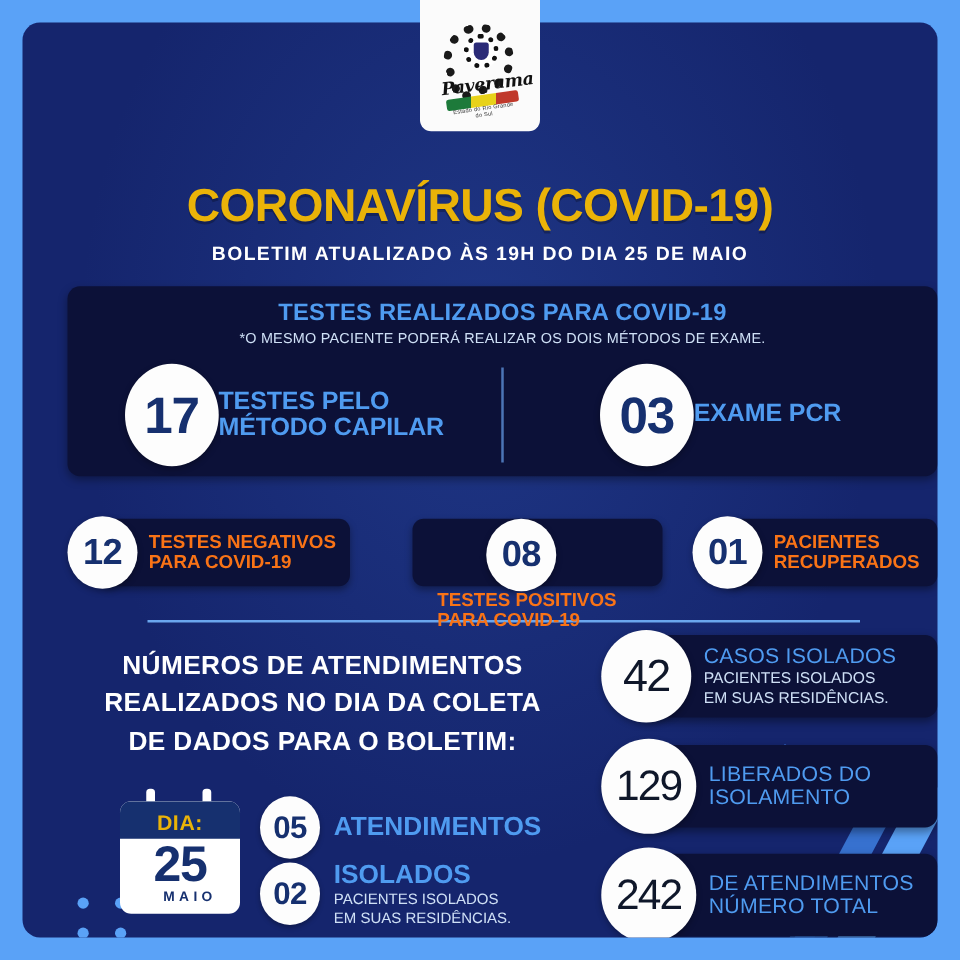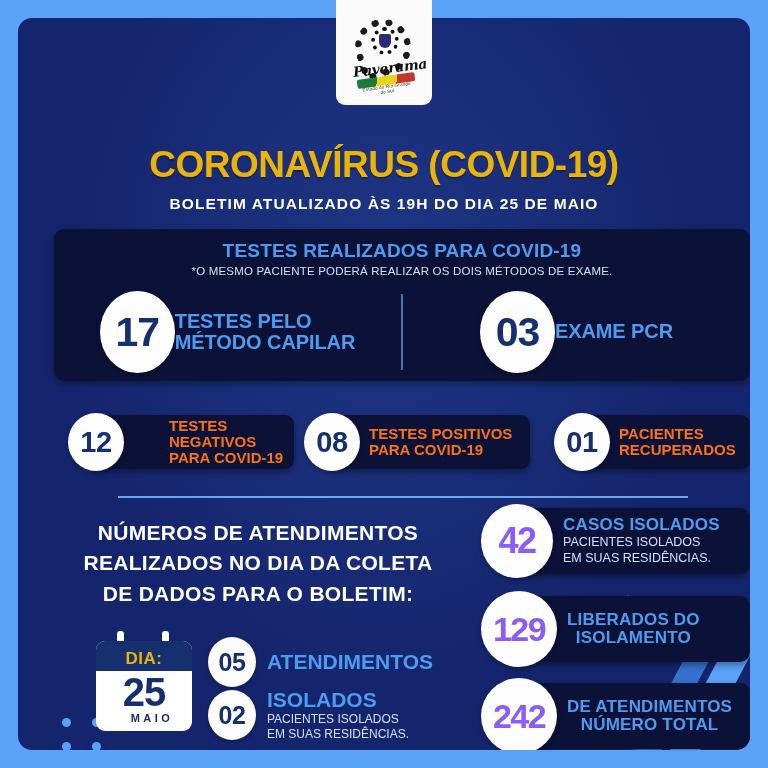--- a/index.html
+++ b/index.html
@@ -131,22 +131,22 @@
     position:relative; z-index:2;
     width:56px; height:58px; background:#fdfdfd; border-radius:50%;
     display:flex; align-items:center; justify-content:center;
     font-size:29px; font-weight:900; color:#16306f; letter-spacing:-.5px;
     flex:0 0 auto; box-shadow:0 2px 5px rgba(0,0,0,.3);
   }
   .slabel{
     position:relative; z-index:2; margin-left:9px;
     font-size:15px; font-weight:900; line-height:1.07; color:#f97316;
   }
-  #sb0{ left:14px; width:226px;gap:36px; }
-  #sb1{ left:250px; width:226px; }
+  #sb0{ left:0; width:226px; }
+  #sb1{ left:250px; width:226px;flex-direction:column; }
   #sb2{ left:500px; width:196px; }
 
   
   .divider{
     position:absolute; left:100px; top:478px; width:570px; height:2px;
     background:#6aa6ee;
   }
 
   
   .left-head{
@@ -193,25 +193,25 @@
   
   .rbox{ position:absolute; display:flex; align-items:center; }
   .rbox .dark-bg{
     position:absolute; left:30px; right:0; top:0; bottom:0;
     background:#0c1138; border-radius:10px; box-shadow:0 3px 7px rgba(0,0,0,.38);
   }
   .rcirc{
     position:relative; z-index:2;
     background:#fdfdfd; border-radius:50%;
     display:flex; align-items:center; justify-content:center;
-    font-weight:700; color:#8b5cf6; letter-spacing:-1.5px;
+    font-weight:400; color:#0f172a; letter-spacing:-1.5px;
     flex:0 0 auto; box-shadow:0 2px 5px rgba(0,0,0,.3);
   }
   .rtext{ position:relative; z-index:2; margin-left:10px; }
-  .rt-main{ font-size:17px; font-weight:700; color:#4f9bf0; line-height:1.08; letter-spacing:.2px;text-align:center; }
+  .rt-main{ font-size:17px; font-weight:400; color:#4f9bf0; line-height:1.08; letter-spacing:.2px; }
   .rt-sub{ font-size:12.5px; font-weight:400; color:#cfe0f6; line-height:1.22; margin-top:1px; }
 
   #rb0{ left:463px; top:490px; width:269px; height:66px; }
   #rb0 .rcirc{ width:72px; height:74px; font-size:36px; }
   #rb1{ left:463px; top:578px; width:269px; height:66px; }
   #rb1 .rcirc{ width:76px; height:76px; font-size:34px; }
   #rb2{ left:463px; top:665px; width:269px; height:66px; }
   #rb2 .rcirc{ width:76px; height:76px; font-size:34px; }
 
   

